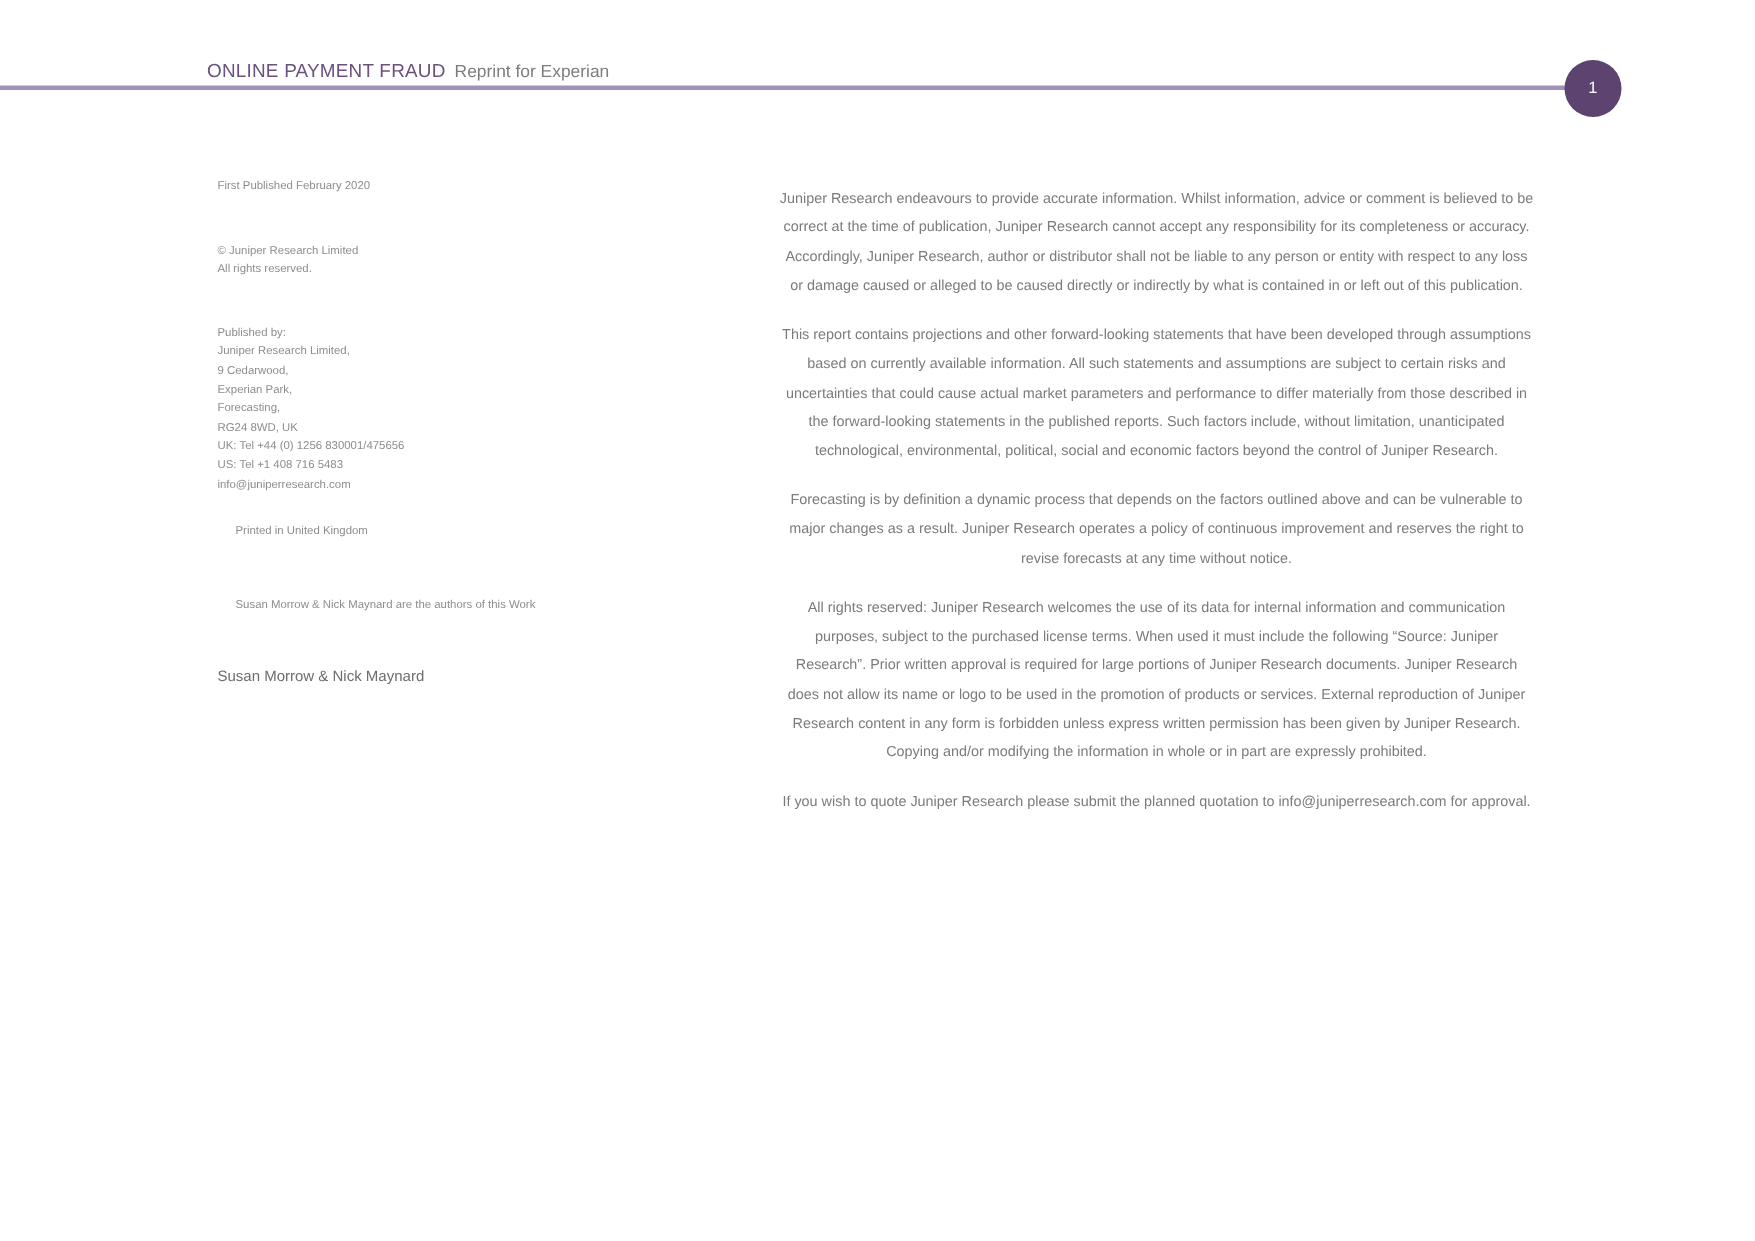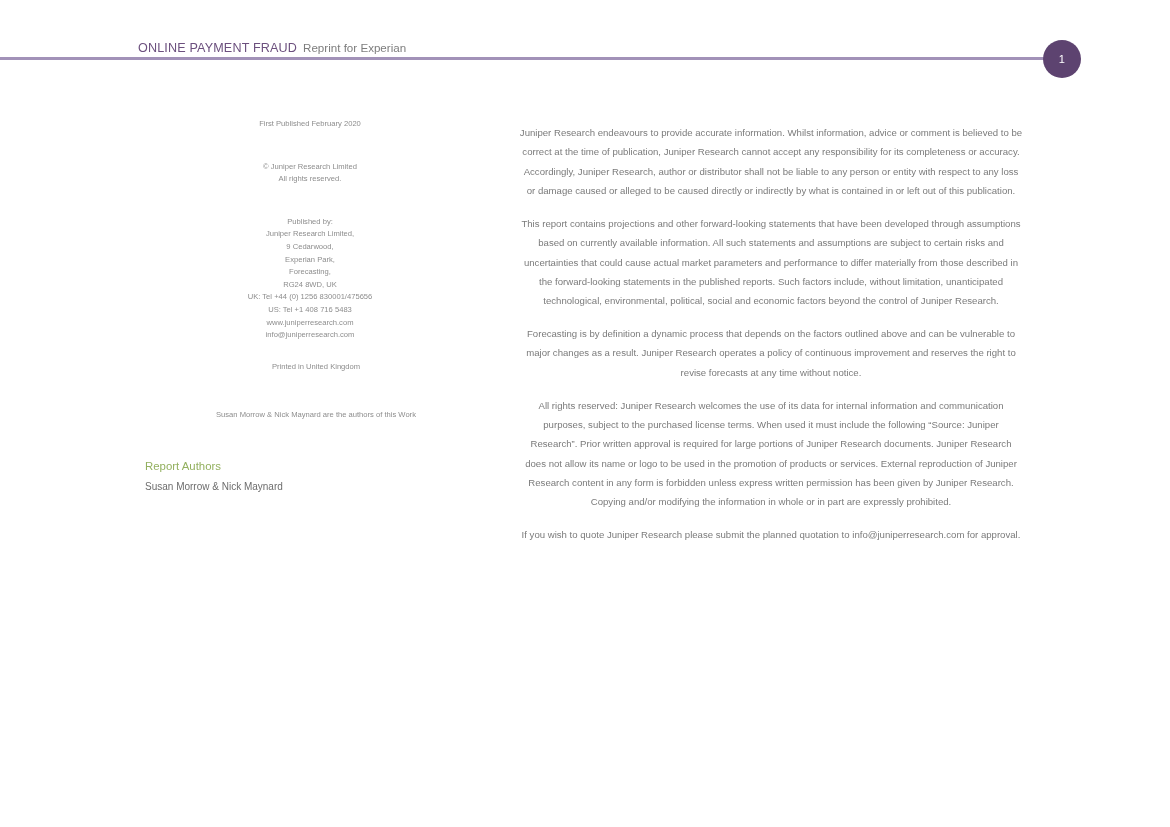--- a/index.html
+++ b/index.html
@@ -79,21 +79,20 @@
     top: 123px;
     width: 504px;
   }
 
   
   .imprint-block {
     color: #8d8d8d;
     font-size: 7.6px;
     line-height: 12.6px;
     margin-bottom: 25px;
-    text-align: center;
   }
   .imprint-block .line {
     white-space: pre-wrap;
   }
   .imprint-block.gap-lg { margin-bottom: 30px; }
   .imprint-block.gap-xl { margin-bottom: 19px; }
   .imprint-block.gap-xxl { margin-bottom: 36px; padding-left: 12px; }
 
   .section-heading {
     color: #93b05f;
@@ -141,34 +140,32 @@
 
   <div class="imprint-block gap-xl">
     <div class="line">Published by:</div>
     <div class="line">Juniper Research Limited,</div>
     <div class="line">9 Cedarwood,</div>
     <div class="line">Experian Park,</div>
     <div class="line">Forecasting,</div>
     <div class="line">RG24 8WD, UK</div>
     <div class="line">UK: Tel +44 (0) 1256 830001/475656</div>
     <div class="line">US: Tel +1 408 716 5483</div>
-    <div class="line">www.juniperresearch.com</div>
     <div class="line">info@juniperresearch.com</div>
   </div>
 
   <div class="imprint-block gap-xxl">
     <div class="line">Printed in United Kingdom</div>
   </div>
 
   <div class="imprint-block gap-xxl">
     <div class="line">Susan Morrow &amp; Nick Maynard are the authors of this Work</div>
   </div>
 
   <div>
-    <div class="section-heading">Report Authors</div>
     <div class="authors-line">Susan Morrow &amp; Nick Maynard</div>
   </div>
 
 </div>
 
 <div class="col-right">
   <p class="disclaimer-para">Juniper Research endeavours to provide accurate information. Whilst information, advice or comment is believed to be correct at the time of publication, Juniper Research cannot accept any responsibility for its completeness or accuracy. Accordingly, Juniper Research, author or distributor shall not be liable to any person or entity with respect to any loss or damage caused or alleged to be caused directly or indirectly by what is contained in or left out of this publication.</p>
   <p class="disclaimer-para">This report contains projections and other forward-looking statements that have been developed through assumptions based on currently available information. All such statements and assumptions are subject to certain risks and uncertainties that could cause actual market parameters and performance to differ materially from those described in the forward-looking statements in the published reports. Such factors include, without limitation, unanticipated technological, environmental, political, social and economic factors beyond the control of Juniper Research.</p>
   <p class="disclaimer-para">Forecasting is by definition a dynamic process that depends on the factors outlined above and can be vulnerable to major changes as a result. Juniper Research operates a policy of continuous improvement and reserves the right to revise forecasts at any time without notice.</p>
   <p class="disclaimer-para">All rights reserved: Juniper Research welcomes the use of its data for internal information and communication purposes, subject to the purchased license terms. When used it must include the following “Source: Juniper Research”. Prior written approval is required for large portions of Juniper Research documents. Juniper Research does not allow its name or logo to be used in the promotion of products or services. External reproduction of Juniper Research content in any form is forbidden unless express written permission has been given by Juniper Research. Copying and/or modifying the information in whole or in part are expressly prohibited.</p>

